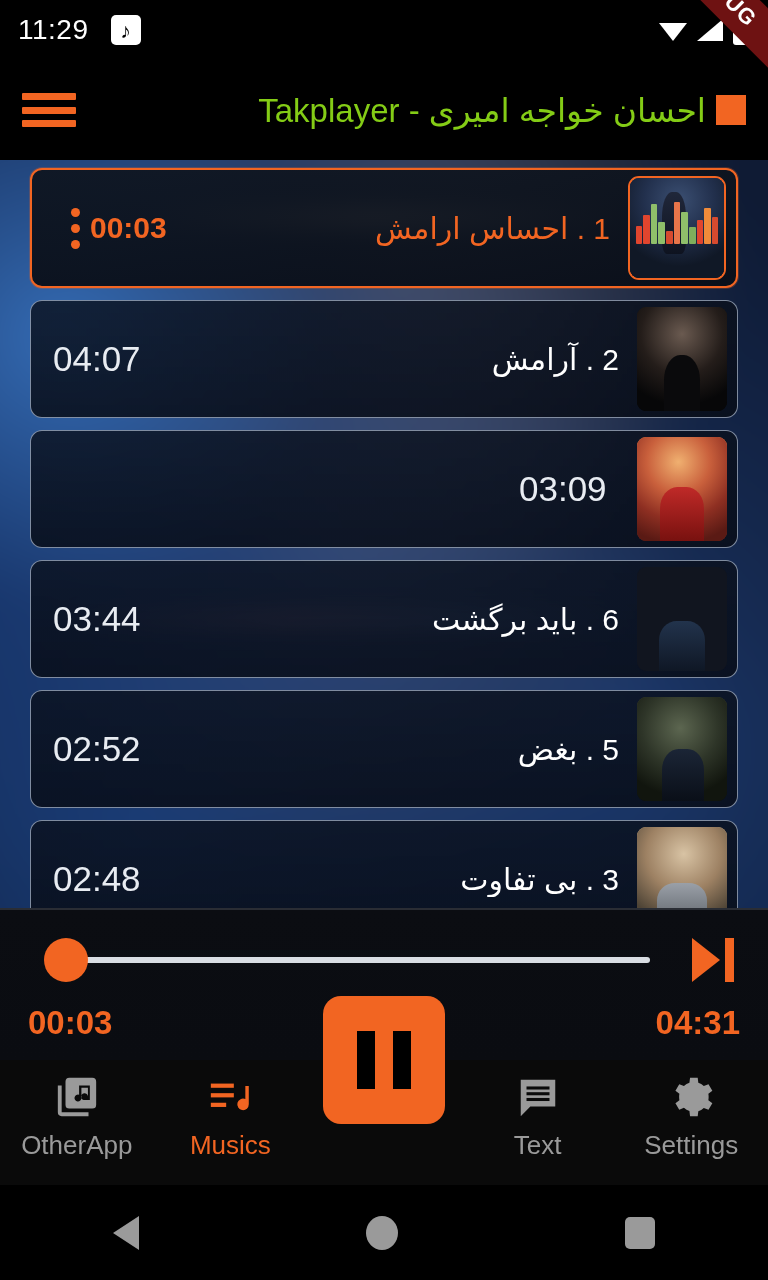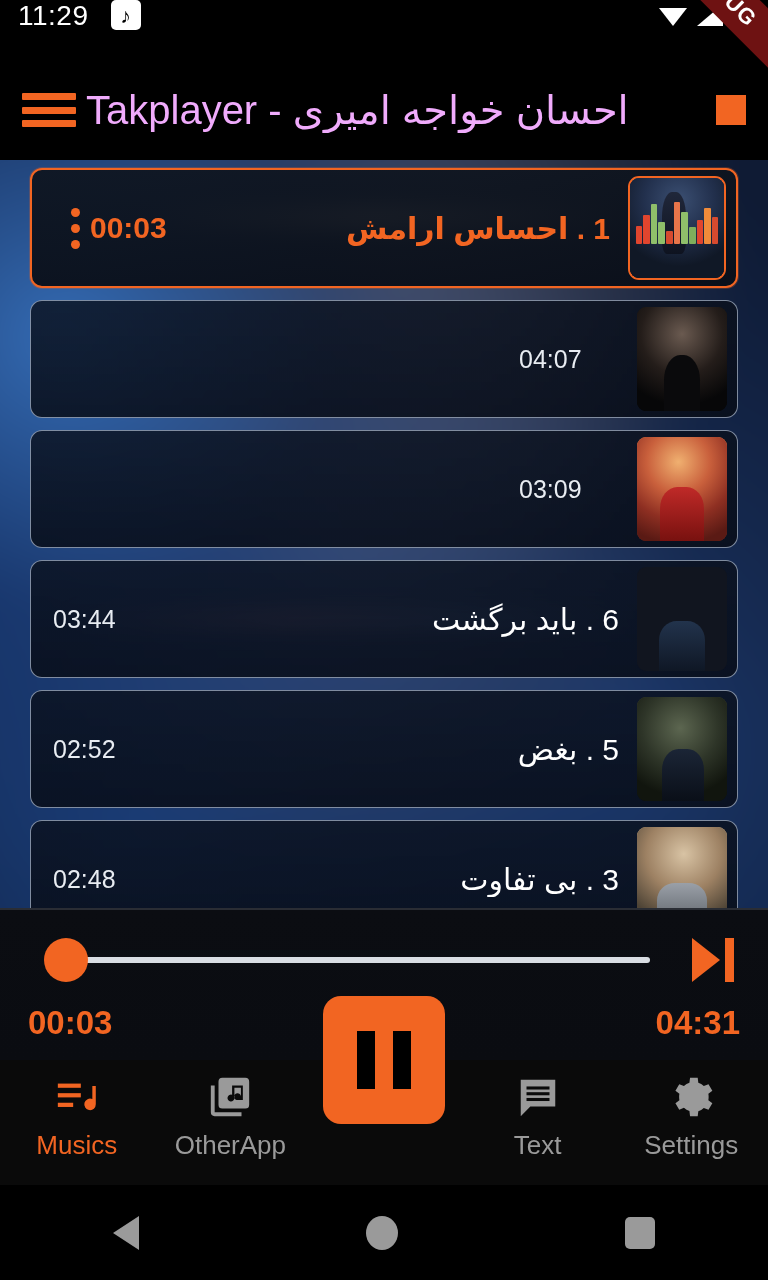--- a/index.html
+++ b/index.html
@@ -15,21 +15,21 @@
     width:768px; height:1280px;
     background:#000;
     overflow:hidden;
   }
 
   
   .statusbar {
     position:relative;
     height:60px;
     background:#000;
-    display:flex; align-items:flex-start;
+    display:flex; align-items:center;
     padding:0 18px;
     z-index:30;
   }
   .sb-clock {
     color:#fff; font-size:28px; letter-spacing:.5px;
     font-family:"Liberation Sans",sans-serif;
   }
   .sb-note {
     margin-left:22px;
     width:30px; height:30px;
@@ -95,23 +95,23 @@
     width:54px; height:42px;
     display:flex; flex-direction:column; justify-content:space-between;
     padding:4px 0;
     cursor:pointer;
   }
   .hamburger i {
     display:block; height:7px; width:100%;
     background:#f26522; border-radius:1px;
   }
   .appbar-title {
-    flex:1; text-align:left;
-    color:#f0abfc;
-    font-size:40px;
+    flex:1; text-align:right;
+    color:#84cc16;
+    font-size:33px;
     direction:rtl;
     white-space:nowrap;
     overflow:hidden;
     padding:0 10px;
   }
   .stop-square {
     width:30px; height:30px;
     background:#f26522;
     cursor:pointer;
     flex:0 0 auto;
@@ -244,26 +244,26 @@
     flex:1 1 auto;
     color:#fff;
     font-size:30px;
     text-align:right;
     padding-right:18px;
     white-space:nowrap;
     overflow:hidden;
   }
   .track.current .track-title {
     color:#f26522;
-    font-weight:bold;
+    font-weight:normal;
   }
   .track-time {
     flex:0 0 auto;
     color:#e8ecf2;
-    font-size:25px;
+    font-size:35px;
     direction:ltr;
     min-width:118px;
     text-align:left;
   }
   .track.current .track-time {
     color:#f26522;
     font-weight:bold;
     font-size:30px;
     min-width:auto;
     margin-right:auto;
@@ -474,20 +474,21 @@
         <div class="kebab">
           <i></i>
           <i></i>
           <i></i>
         </div>
       </div>
       <div class="track">
         <div class="thumb">
           <div class="photo art-2"></div>
         </div>
+        <div class="track-title">2 . آرامش</div>
         <div class="track-time">04:07</div>
       </div>
       <div class="track">
         <div class="thumb">
           <div class="photo art-3"></div>
         </div>
         <div class="track-time">03:09</div>
       </div>
       <div class="track">
         <div class="thumb">
@@ -526,41 +527,41 @@
     <div class="time-left">00:03</div>
     <div class="time-right">04:31</div>
   </div>
 
   <div class="play-fab">
     <i></i>
       <i></i>
   </div>
 
   <div class="bottomnav" id="bottomnav">
+      <div class="nav-item">
+        <span>
+          <svg class="nav-ico" viewBox="0 0 24 24" fill="#9a9a9a">
+            <path d="M4 6H2v14a2 2 0 0 0 2 2h14v-2H4V6z"></path>
+            <path d="M20 2H8a2 2 0 0 0-2 2v12a2 2 0 0 0 2 2h12a2 2 0 0 0 2-2V4a2 2 0 0 0-2-2zm-3.5 11.5a1.8 1.8 0 1 1 1.2-1.7V7.2h-3.4v5.3a1.8 1.8 0 1 1-1.2-1.7V6h5.6v7.5z"></path>
+          </svg>
+        </span>
+        <span class="nav-label">OtherApp</span>
+      </div>
       <div class="nav-item active">
         <span>
           <svg class="nav-ico" viewBox="0 0 24 24" fill="#f26522">
             <rect x="2" y="5" width="12" height="2.2"></rect>
             <rect x="2" y="10" width="12" height="2.2"></rect>
             <rect x="2" y="15" width="8" height="2.2"></rect>
             <path d="M20 3v10.1a3 3 0 1 0 1.8 2.7V6.2h-1.8V3z"></path>
             <circle cx="18.8" cy="16" r="2.6"></circle>
           </svg>
         </span>
         <span class="nav-label">Musics</span>
       </div>
-      <div class="nav-item">
-        <span>
-          <svg class="nav-ico" viewBox="0 0 24 24" fill="#9a9a9a">
-            <path d="M4 6H2v14a2 2 0 0 0 2 2h14v-2H4V6z"></path>
-            <path d="M20 2H8a2 2 0 0 0-2 2v12a2 2 0 0 0 2 2h12a2 2 0 0 0 2-2V4a2 2 0 0 0-2-2zm-3.5 11.5a1.8 1.8 0 1 1 1.2-1.7V7.2h-3.4v5.3a1.8 1.8 0 1 1-1.2-1.7V6h5.6v7.5z"></path>
-          </svg>
-        </span>
-        <span class="nav-label">OtherApp</span>
-      </div>
       <div class="nav-item spacer"></div>
       <div class="nav-item">
         <span>
           <svg class="nav-ico" viewBox="0 0 24 24" fill="#9a9a9a">
             <path d="M3 3h18v14H8l-5 5V3z"></path>
             <rect x="6" y="6.5" width="12" height="1.6" fill="#0a0a0a"></rect>
             <rect x="6" y="9.5" width="12" height="1.6" fill="#0a0a0a"></rect>
             <rect x="6" y="12.5" width="12" height="1.6" fill="#0a0a0a"></rect>
           </svg>
         </span>

